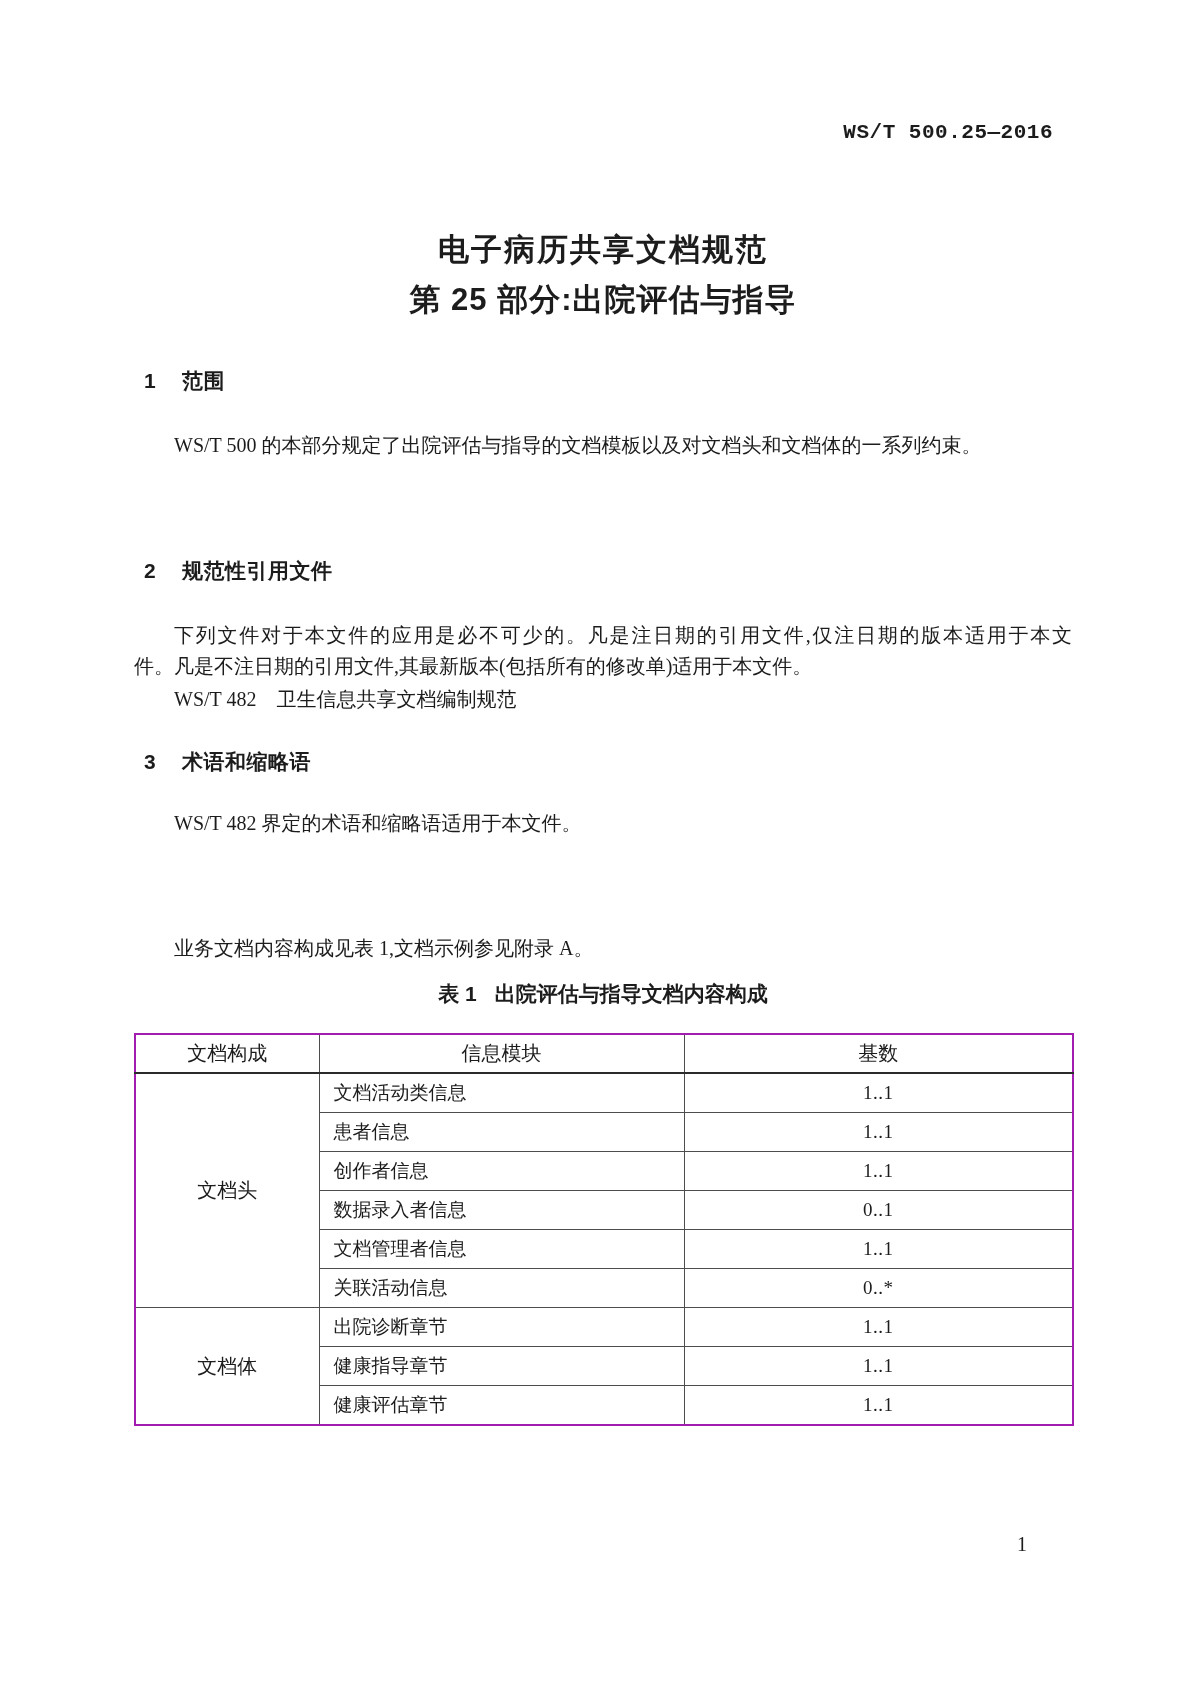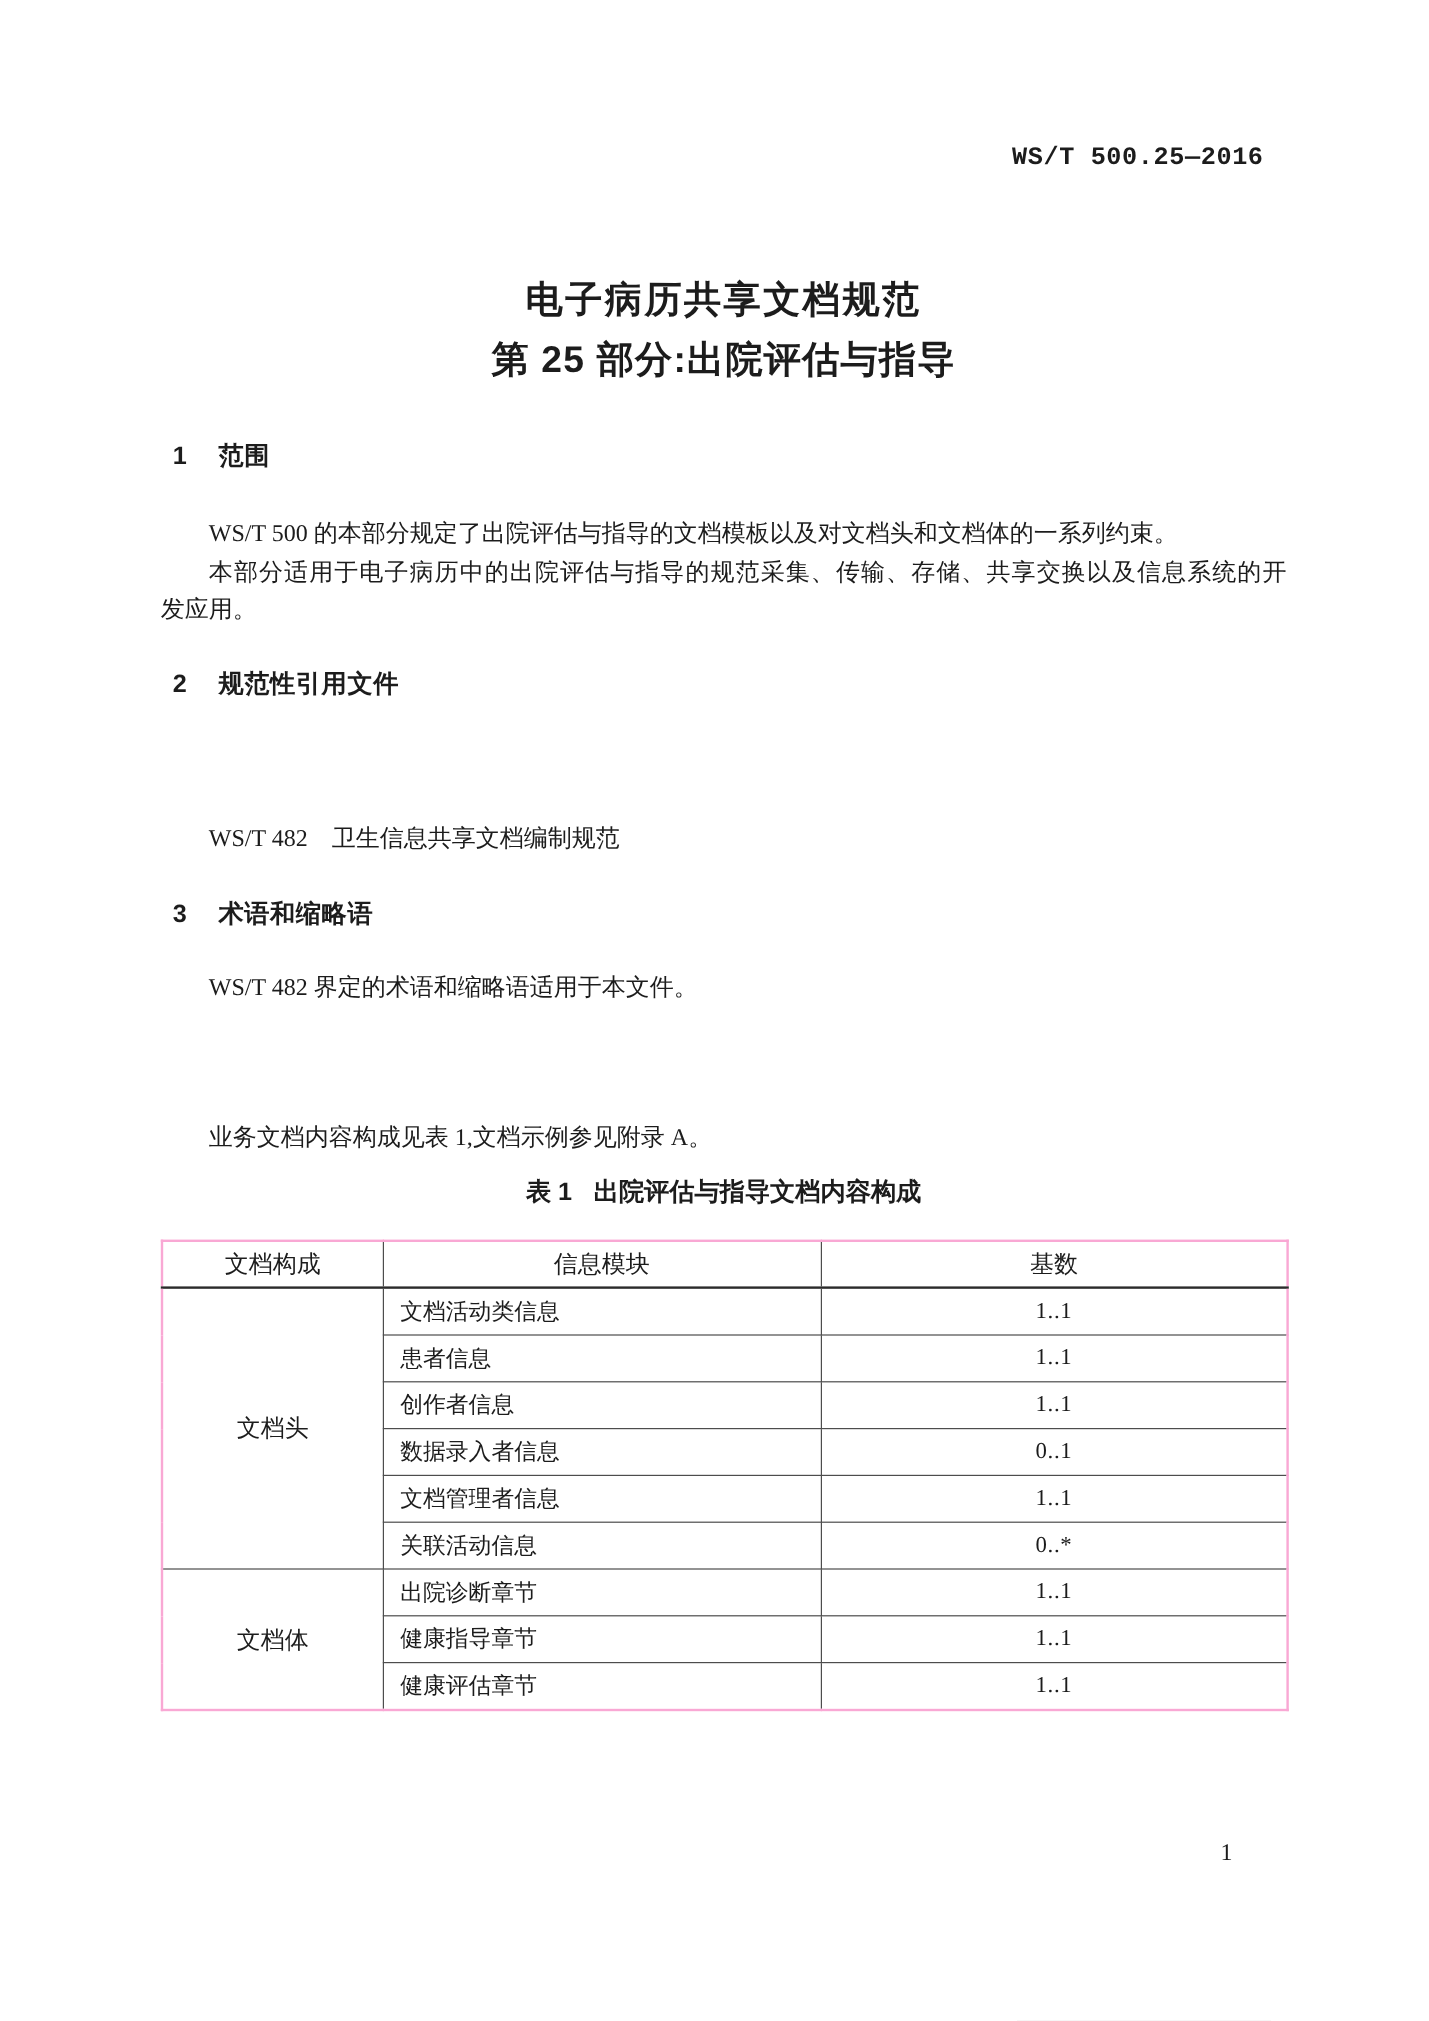--- a/index.html
+++ b/index.html
@@ -42,21 +42,21 @@
     position:absolute;left:134px;top:981px;width:938px;
     text-align:center;
     font-family:"Liberation Sans","DejaVu Sans",sans-serif;
     font-weight:700;font-size:21px;line-height:26px;
   }
   .tbl-caption .cap-label{margin-right:18px;}
   table.tbl{
     position:absolute;left:134px;top:1033px;width:938px;
     border-collapse:collapse;table-layout:fixed;
     font-size:19px;
-    border:2px solid #f9a8d4;
+    border:2px solid #a21caf;
   }
   table.tbl th{
     height:35px;font-weight:400;
     border:1px solid #4d4d4d;
     border-bottom:2px solid #2b2b2b;
     text-align:center;vertical-align:middle;
     font-size:20px;
   }
   table.tbl td{
     height:36px;
@@ -82,27 +82,27 @@
     <div class="title-line1">电子病历共享文档规范</div>
     <div class="title-line2">第 25 部分:出院评估与指导</div>
   </div>
 
   <div class="sec" style="top:369px">
     <span class="num">1</span><span class="lbl">范围</span>
   </div>
   <div class="para" style="top:430px">
     <div class="ln indent">WS/T 500 的本部分规定了出院评估与指导的文档模板以及对文档头和文档体的一系列约束。</div>
   </div>
-  <div class="para" style="top:462px">
-    <div class="ln indent fill">本部分适用于电子病历中的出院评估与指导的规范采集、传输、存储、共享交换以及信息系统的开</div>
-    <div class="ln">发应用。</div>
-  </div>
 
   <div class="sec" style="top:559px">
     <span class="num">2</span><span class="lbl">规范性引用文件</span>
+  </div>
+  <div class="para" style="top:620px">
+    <div class="ln indent fill">下列文件对于本文件的应用是必不可少的。凡是注日期的引用文件,仅注日期的版本适用于本文</div>
+    <div class="ln">件。凡是不注日期的引用文件,其最新版本(包括所有的修改单)适用于本文件。</div>
   </div>
   <div class="para" style="top:684px">
     <div class="ln indent">WS/T 482　卫生信息共享文档编制规范</div>
   </div>
 
   <div class="sec" style="top:750px">
     <span class="num">3</span><span class="lbl">术语和缩略语</span>
   </div>
   <div class="para" style="top:808px">
     <div class="ln indent">WS/T 482 界定的术语和缩略语适用于本文件。</div>

